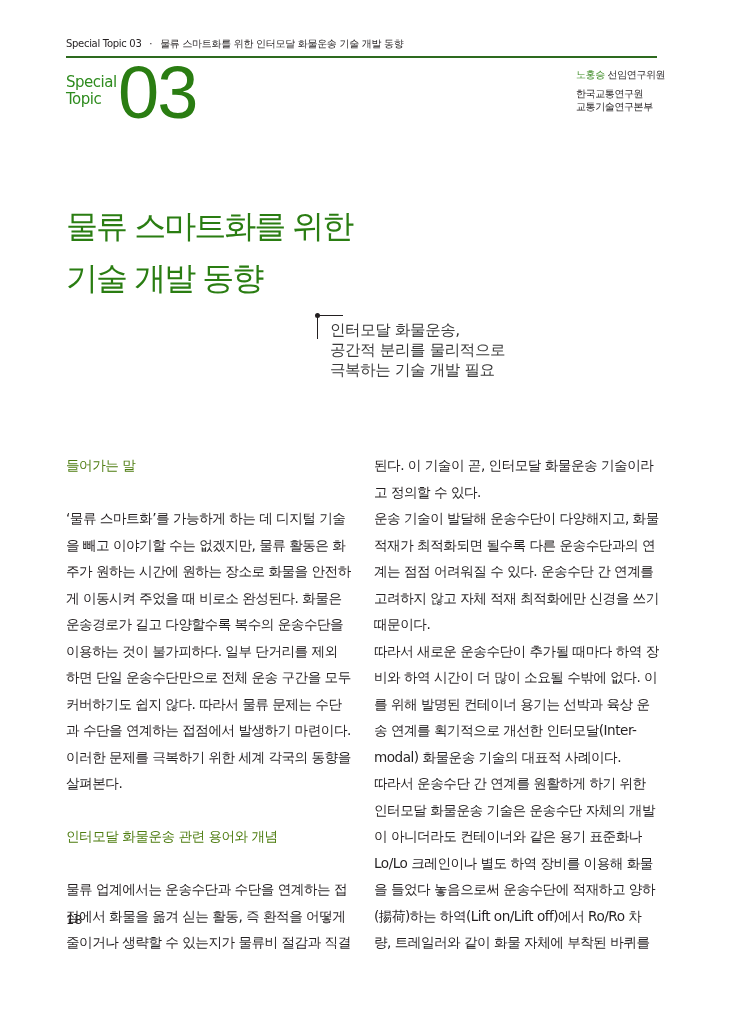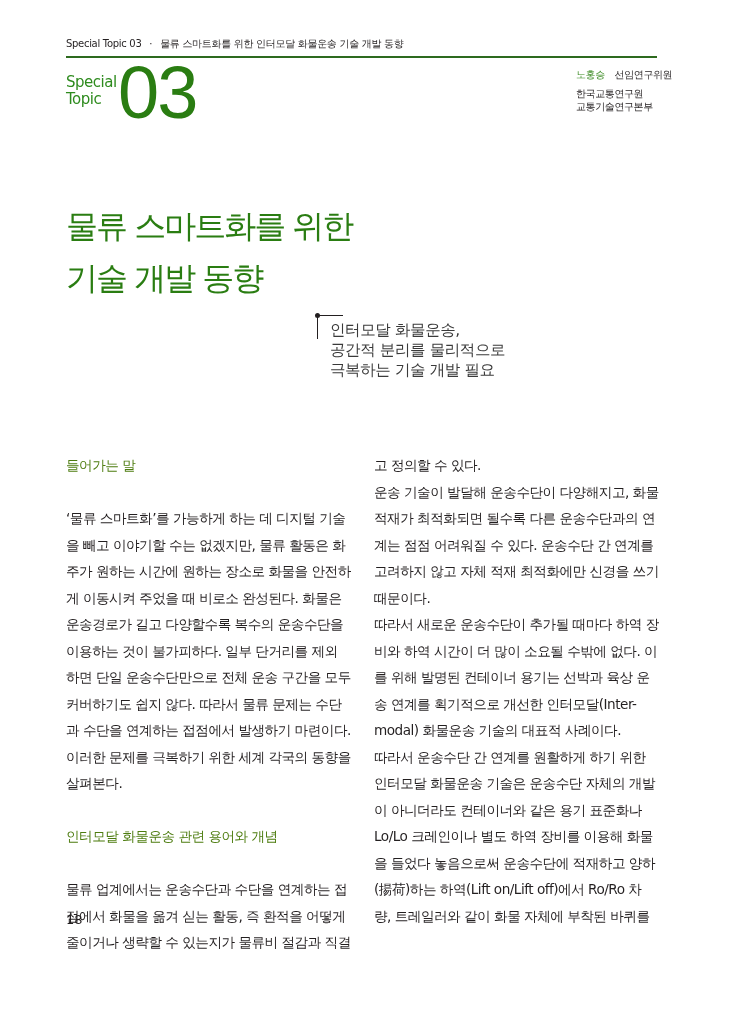--- a/index.html
+++ b/index.html
@@ -20,21 +20,21 @@
       font-size: 15px; line-height: 17px; color: #2e8b1e; letter-spacing: -0.5px;
     }
     .topic-number {
       position: absolute; left: 118px; top: 56px;
       font-family: "Liberation Sans", sans-serif; font-weight: normal;
       font-size: 74px; line-height: 74px; color: #2a7d12; letter-spacing: -2px;
     }
 
     .author-block { position: absolute; left: 576px; top: 68px; font-size: 10px; letter-spacing: -0.4px; }
     .author-name { color: #3a8a22; }
-    .author-role { color: #231f20; margin-left: 7px; }
+    .author-role { color: #231f20; margin-left: 0; }
     .affil { margin-top: 5px; line-height: 13px; color: #231f20; }
 
     .main-title {
       position: absolute; left: 66px; top: 200px;
       font-size: 32px; line-height: 52px; color: #2a7d12; letter-spacing: -2px; font-weight: normal;
     }
     .main-title div { white-space: nowrap; }
 
     .callout { position: absolute; left: 317px; top: 315px; }
     .callout-bracket {
@@ -116,20 +116,21 @@
   <p>살펴본다.</p>
   <div class="gap"></div>
   <p class="section-head">인터모달 화물운송 관련 용어와 개념</p>
   <div class="gap"></div>
   <p>물류 업계에서는 운송수단과 수단을 연계하는 접</p>
   <p>점에서 화물을 옮겨 싣는 활동, 즉 환적을 어떻게</p>
   <p>줄이거나 생략할 수 있는지가 물류비 절감과 직결</p>
 </div>
 
 <div class="col col-right">
+  <p>된다. 이 기술이 곧, 인터모달 화물운송 기술이라</p>
   <p>고 정의할 수 있다.</p>
   <p>운송 기술이 발달해 운송수단이 다양해지고, 화물</p>
   <p>적재가 최적화되면 될수록 다른 운송수단과의 연</p>
   <p>계는 점점 어려워질 수 있다. 운송수단 간 연계를</p>
   <p>고려하지 않고 자체 적재 최적화에만 신경을 쓰기</p>
   <p>때문이다.</p>
   <p>따라서 새로운 운송수단이 추가될 때마다 하역 장</p>
   <p>비와 하역 시간이 더 많이 소요될 수밖에 없다. 이</p>
   <p>를 위해 발명된 컨테이너 용기는 선박과 육상 운</p>
   <p>송 연계를 획기적으로 개선한 인터모달(Inter-</p>

